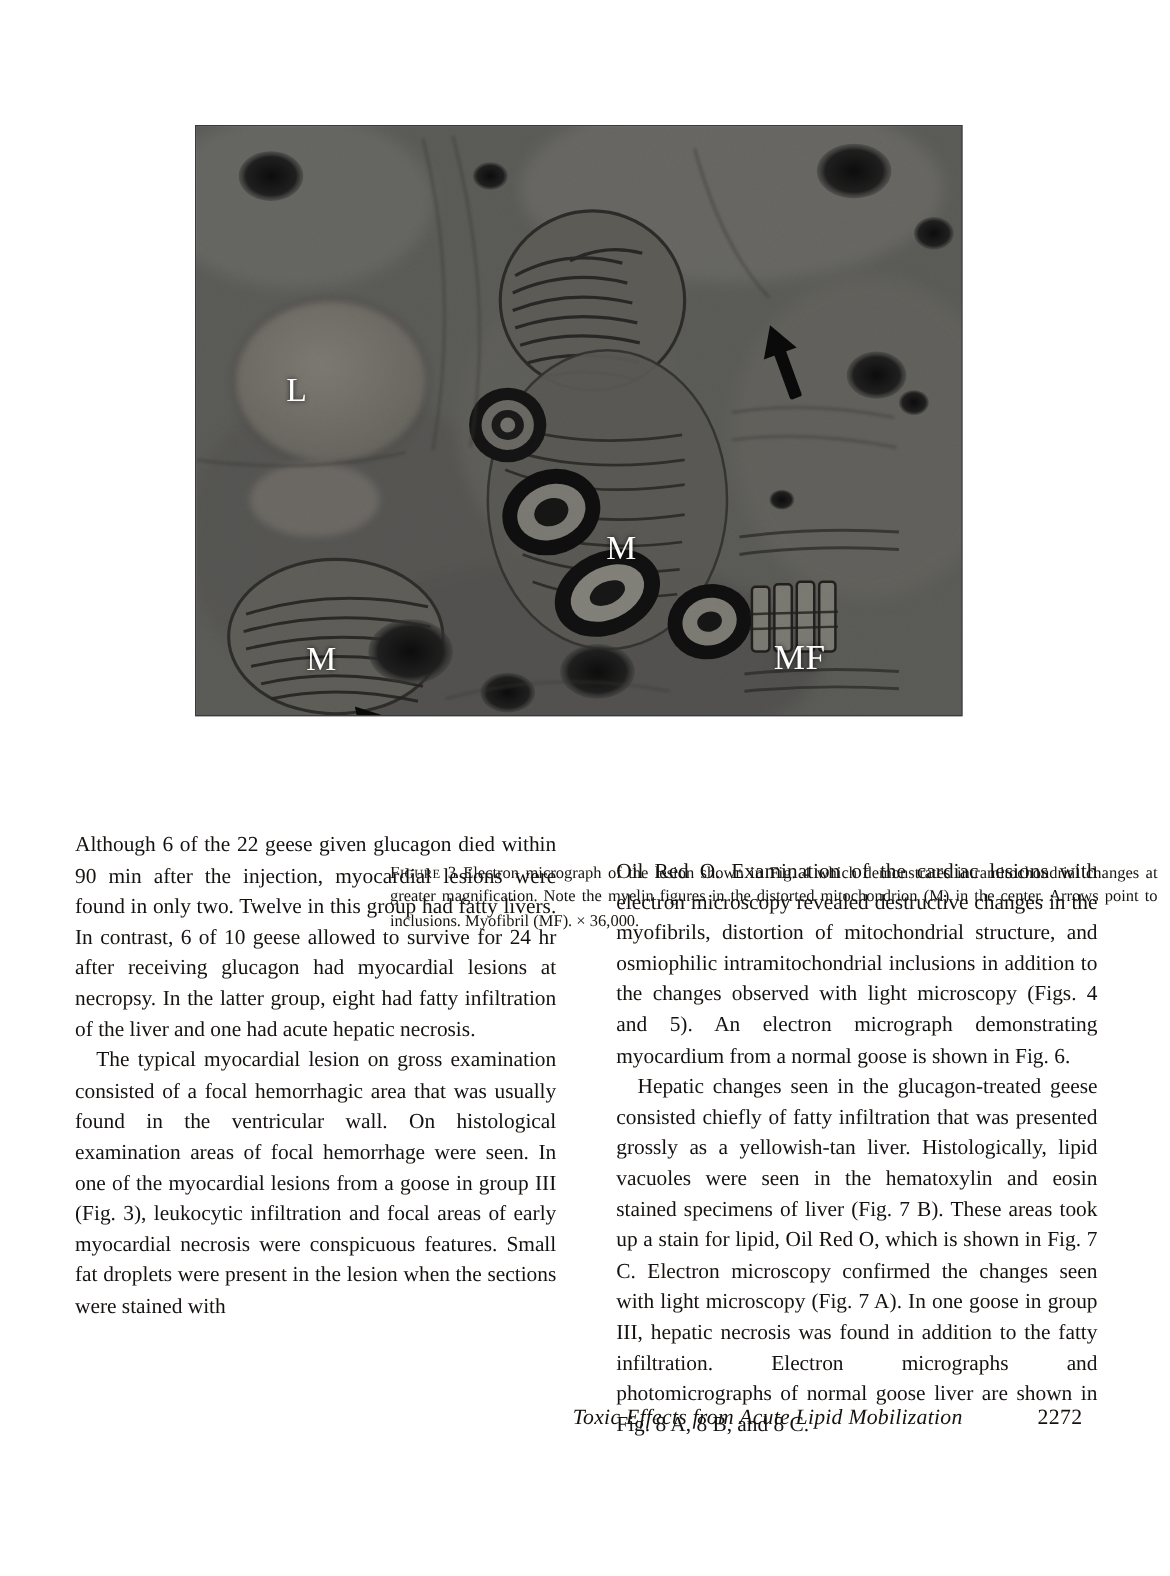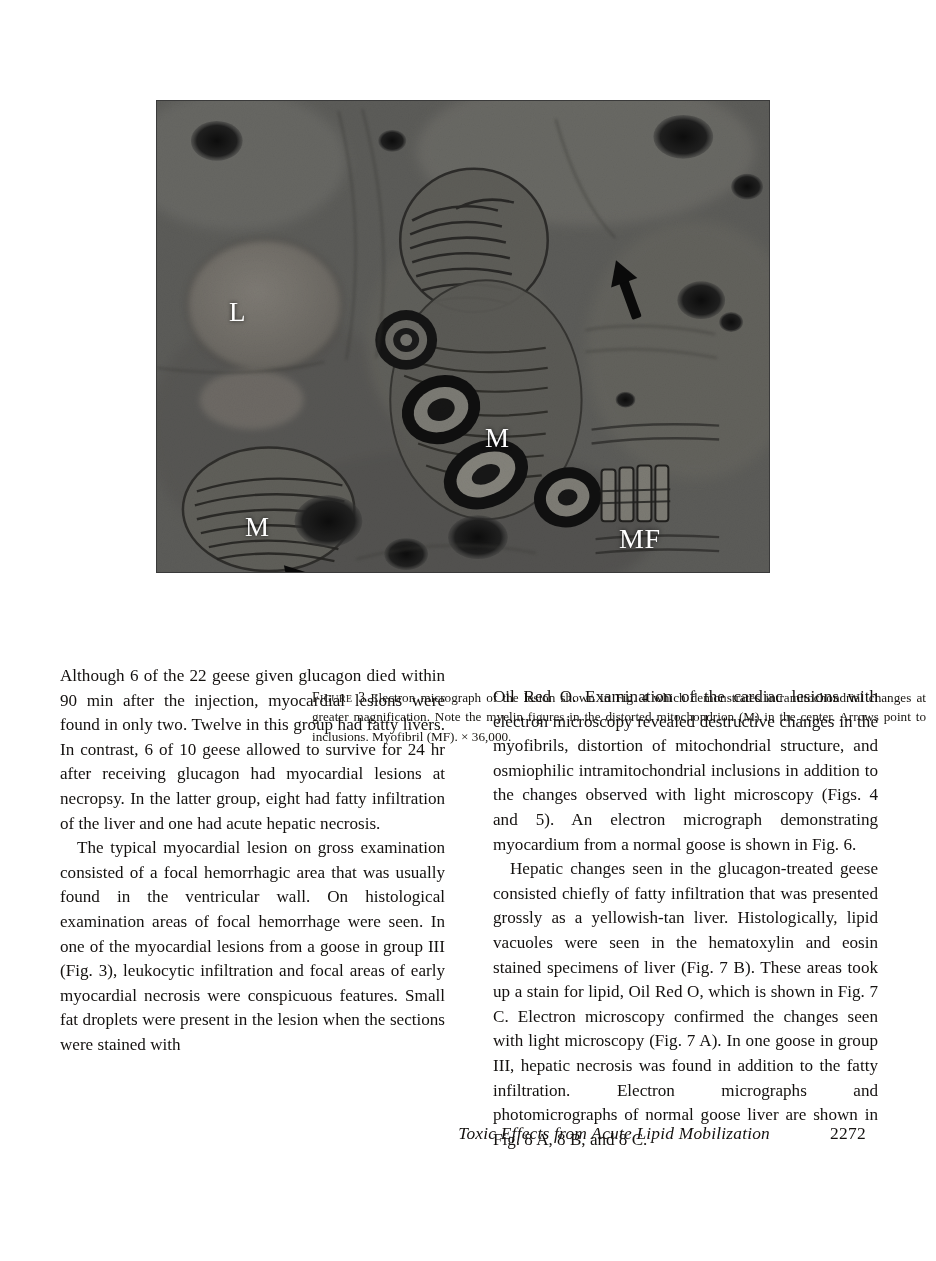--- a/index.html
+++ b/index.html
@@ -50,21 +50,21 @@
     color: #ffffff;
     font-family: "Liberation Serif", serif;
     font-size: 27px;
     font-weight: 400;
     letter-spacing: 0.5px;
     text-shadow: 0 0 4px rgba(0,0,0,0.75);
   }
   .lab-L  { left: 72px;  top: 196px; }
   .lab-M1 { left: 328px; top: 322px; }
   .lab-M2 { left: 88px;  top: 411px; }
-  .lab-MF { left: 462px; top: 410px; font-size: 28px; margin-top: 12px; }
+  .lab-MF { left: 462px; top: 410px; font-size: 28px; }
 
   
   .caption {
     position: absolute;
     left: 156px;
     top: 588px;
     width: 614px;
     font-family: "Liberation Serif", serif;
     font-size: 13.2px;
     line-height: 19.4px;

